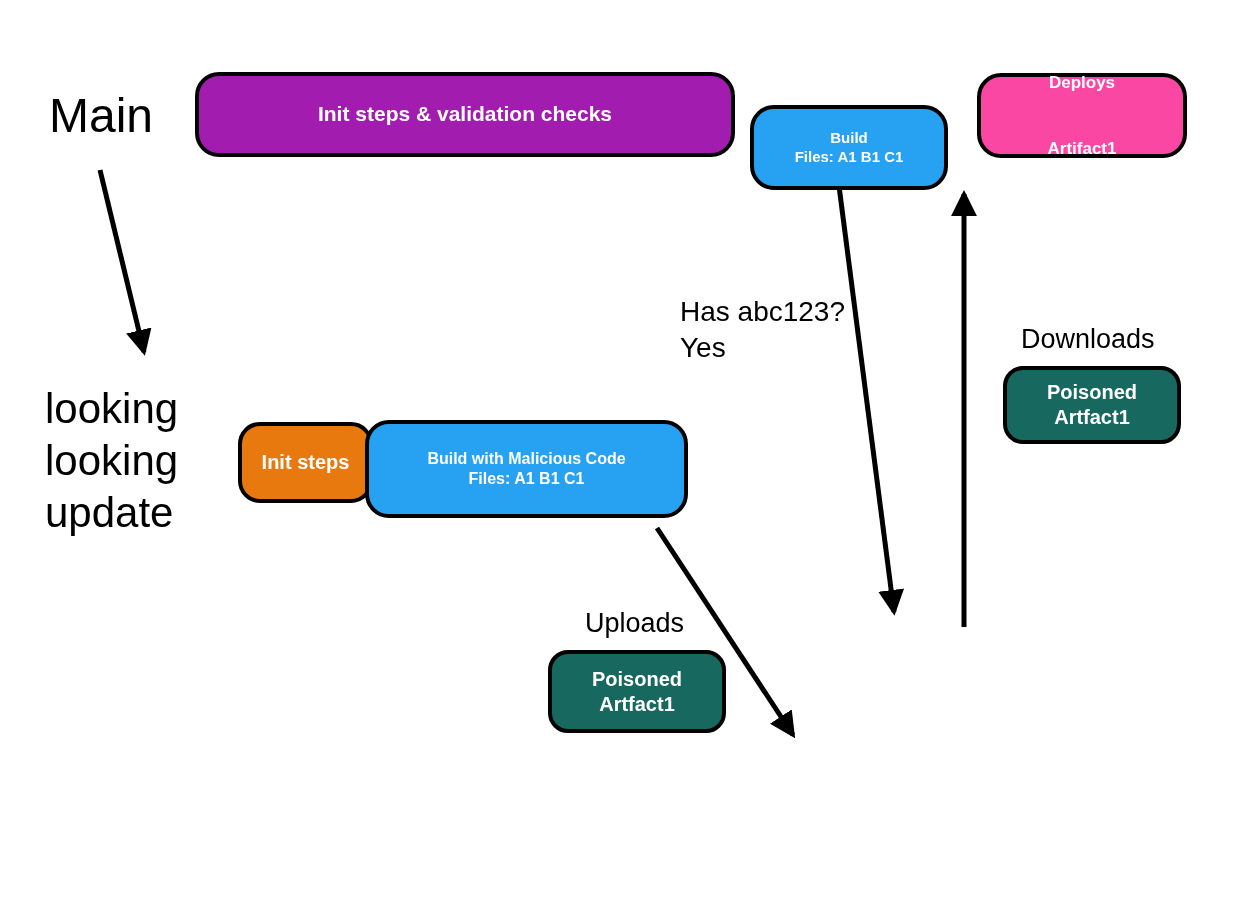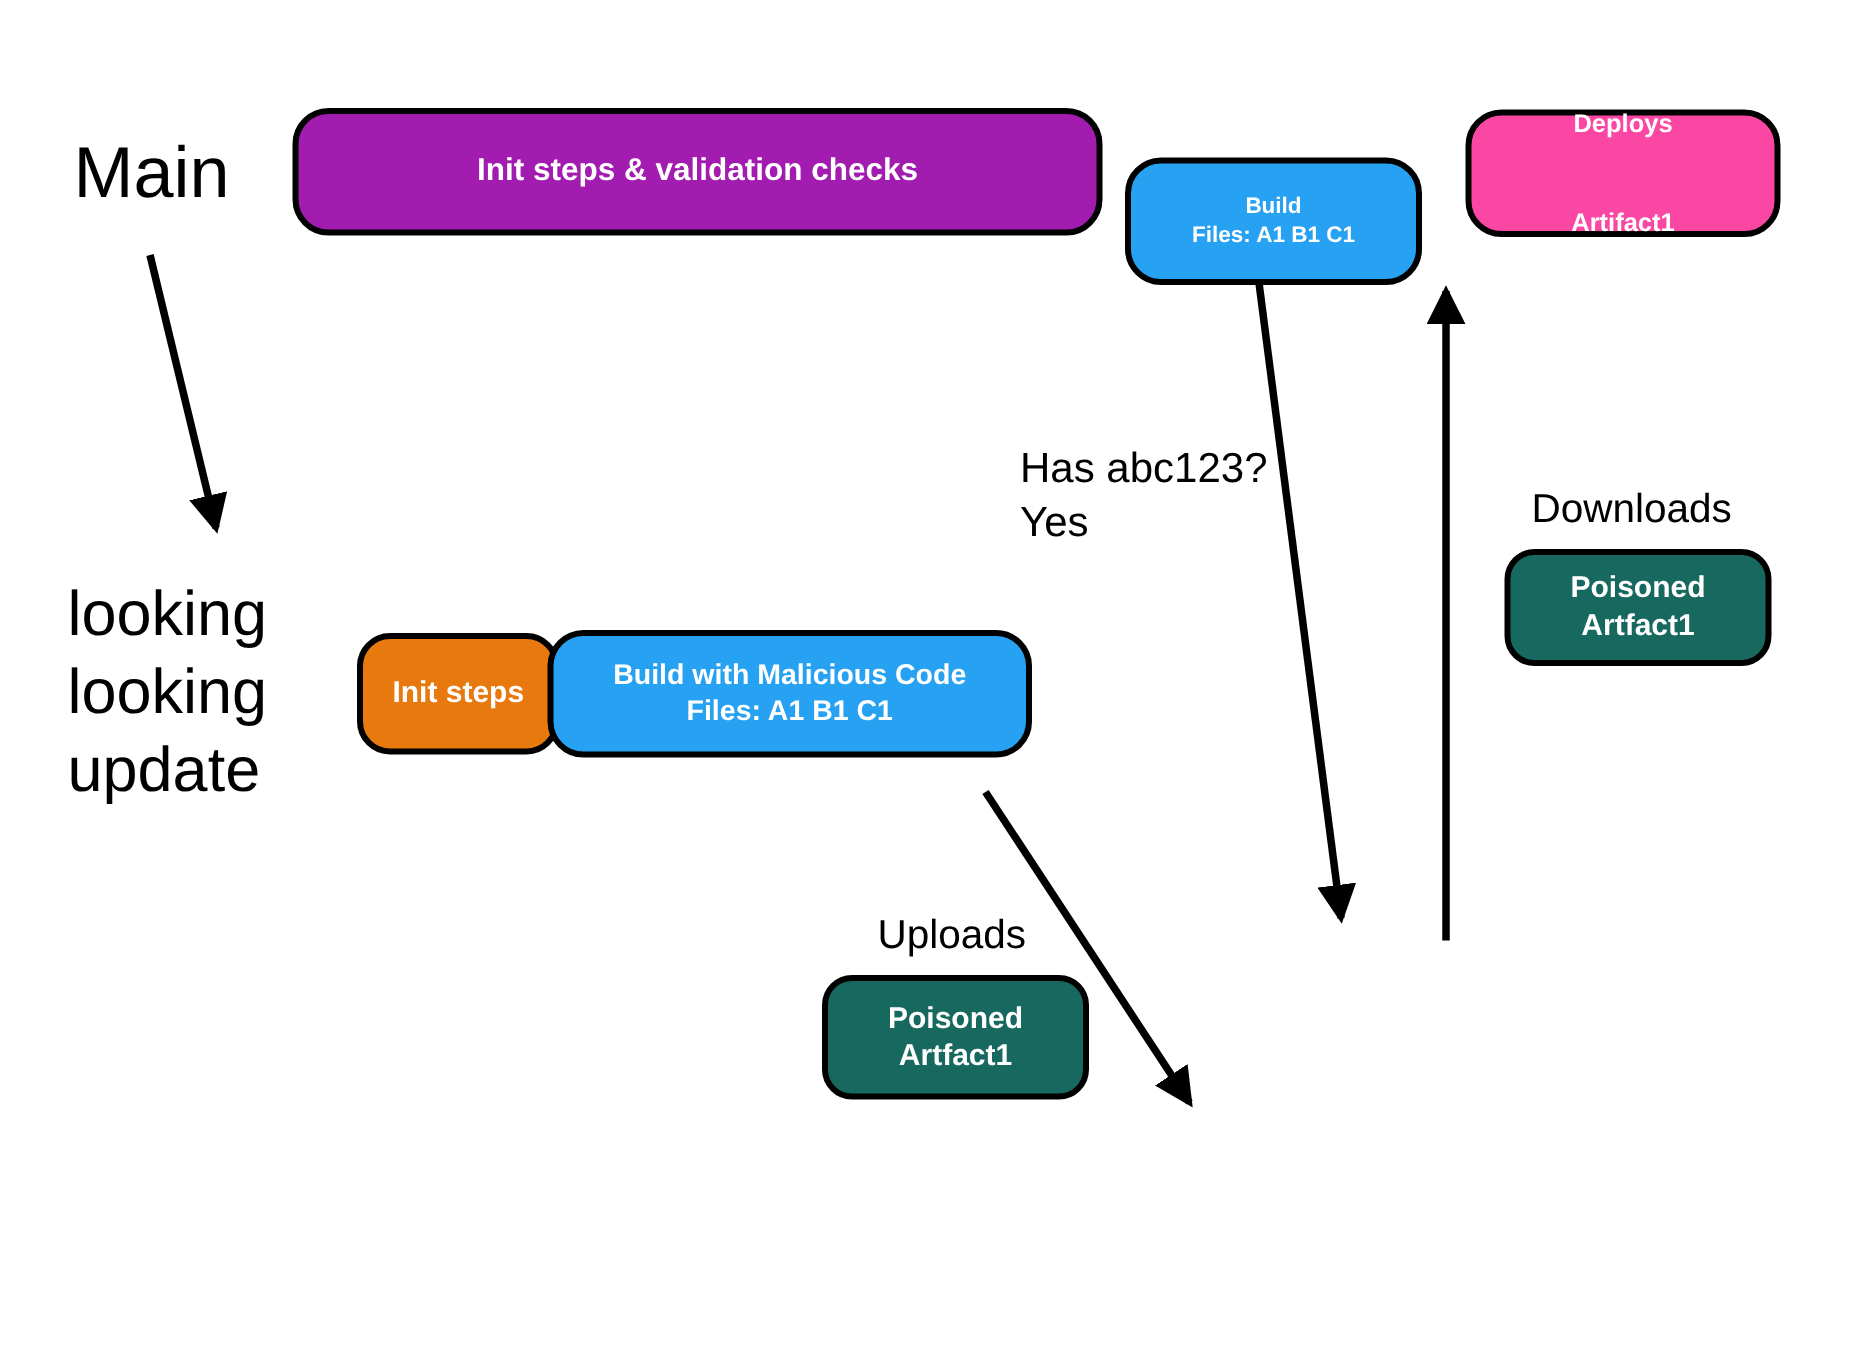--- a/index.html
+++ b/index.html
@@ -32,21 +32,21 @@
   svg.arrows{
     position:absolute;
     left:0;top:0;
     pointer-events:none;
   }
   
   #init-validation { left:195px; top:72px;  width:540px; height:85px; font-size:21px; }
   #build-top       { left:750px; top:72px;  width:198px; height:85px; font-size:15px;margin-top:33px; }
   #deploys         { left:977px; top:73px;  width:210px; height:85px; font-size:17px;gap:44px; }
   #init-steps      { left:238px; top:422px; width:135px; height:81px; font-size:20px; border-radius:22px; }
-  #build-malicious { left:365px; top:420px; width:323px; height:85px; font-size:19px; }
+  #build-malicious { left:365px; top:420px; width:323px; height:98px; font-size:16px; }
   #poisoned-upload { left:548px; top:650px; width:178px; height:83px; font-size:20px; border-radius:20px; }
   #poisoned-download{ left:1003px; top:366px; width:178px; height:78px; font-size:20px; border-radius:20px; }
   #remote-cache    { left:815px; top:653px; width:265px; height:224px; font-size:32px; border-radius:45px; border-width:5px; }
   
   #label-main      { left:33px;  top:88px;  font-size:48px;margin-left:16px; }
   #label-update    { left:45px;  top:383px; font-size:42px; line-height:52px; width:210px; }
   #label-hasabc    { left:680px; top:294px; font-size:28px; line-height:36px; }
   #label-downloads { left:1021px; top:324px; font-size:27px; }
   #label-uploads   { left:585px; top:608px; font-size:27px; }
 </style>

